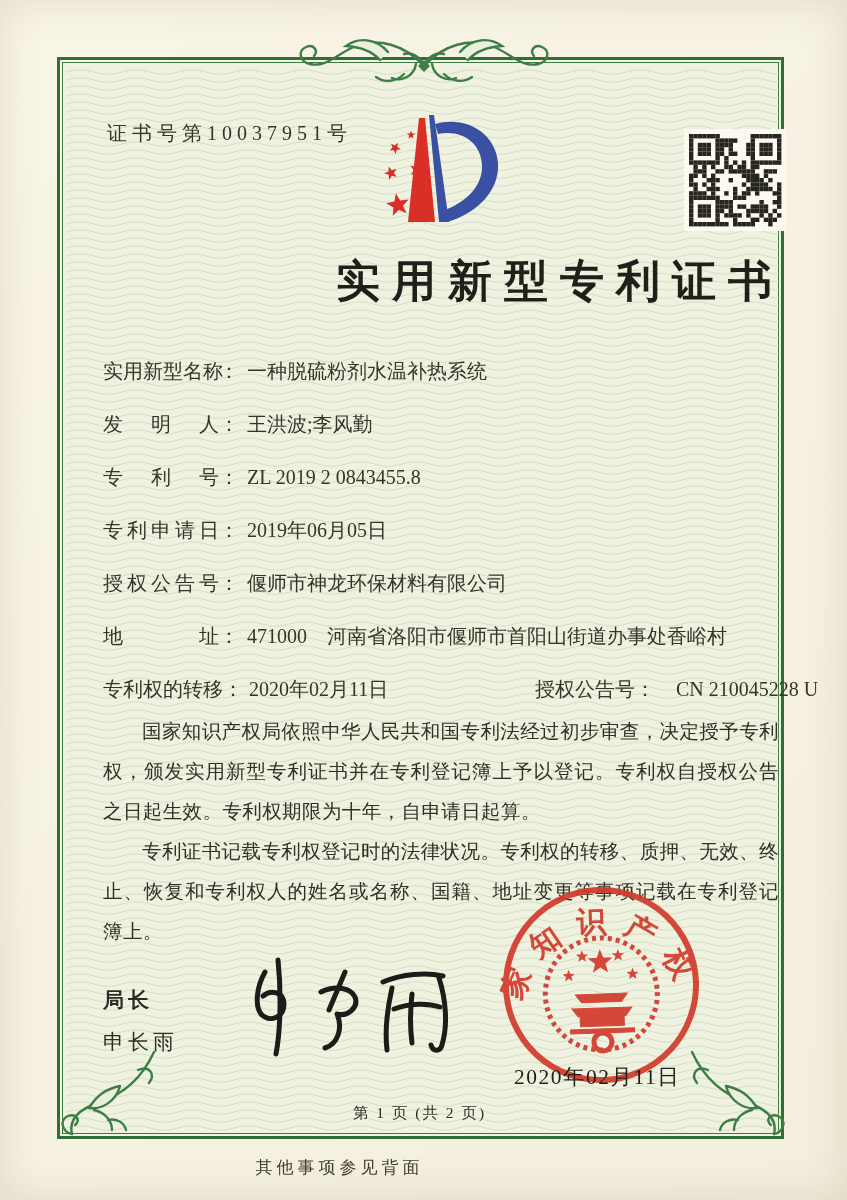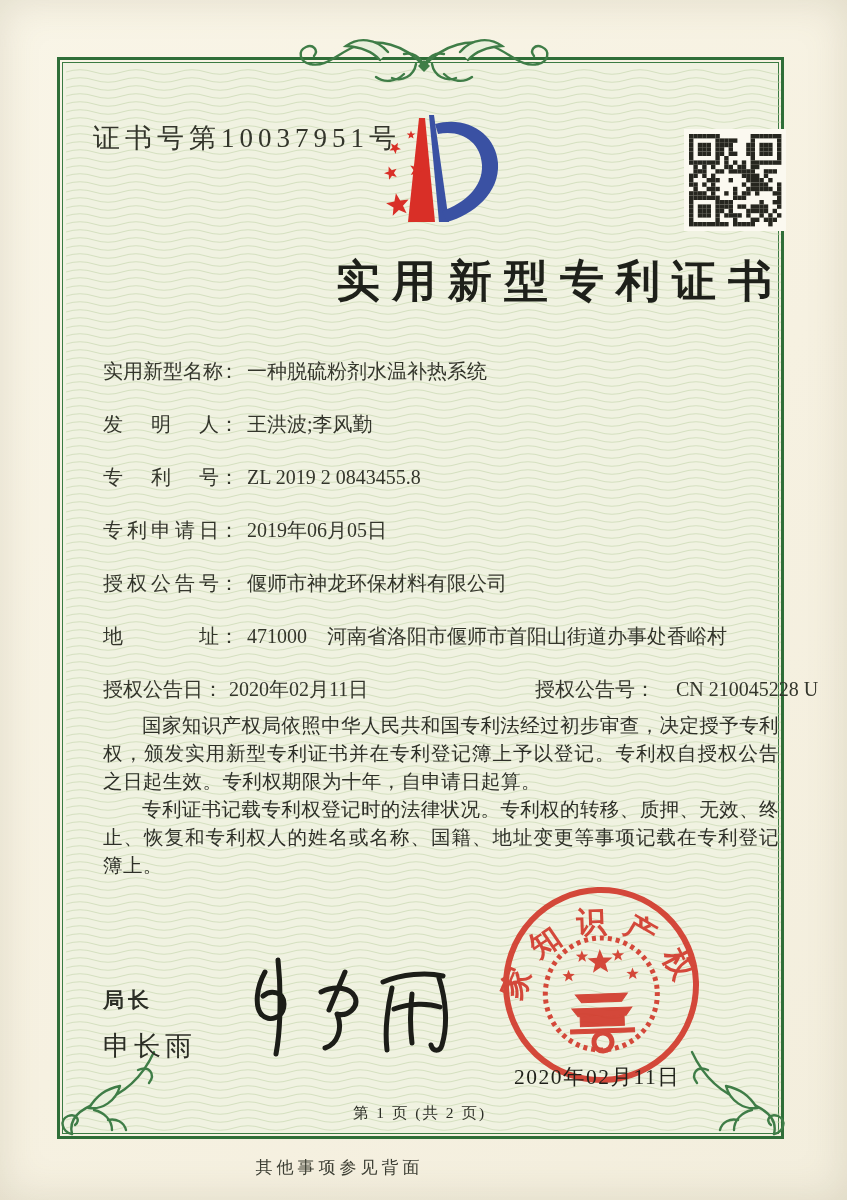--- a/index.html
+++ b/index.html
@@ -12,38 +12,38 @@
   }
   
   .frame{position:absolute;left:57px;top:57px;width:727px;height:1082px;
     border:3px solid #2f6e38;box-sizing:border-box;}
   .frame-inner{position:absolute;left:2px;top:2px;right:2px;bottom:2px;
     border:1px solid #3a7a42;background:#f0f2e1;}
   .guilloche{position:absolute;left:3px;top:3px;}
   
   .ornament{position:absolute;pointer-events:none;}
   
-  .cert-no{position:absolute;left:93px;top:120px;font-size:27px;letter-spacing:5px;color:#33352b;}
+  .cert-no{position:absolute;left:107px;top:120px;font-size:20px;letter-spacing:5px;color:#33352b;}
   .logo{position:absolute;left:355px;top:110px;}
   .qr-box{position:absolute;left:684px;top:129px;width:102px;height:102px;background:#fbf9f0;}
   .title{position:absolute;left:57px;top:252px;width:727px;text-align:right;
     font-size:44px;font-weight:bold;letter-spacing:12px;color:#1e201a;}
   
   .field{position:absolute;left:103px;font-size:20px;color:#33352b;white-space:nowrap;}
   .flabel{display:inline-block;width:116px;text-align:justify;text-align-last:justify;vertical-align:bottom;}
   .fcolon{display:inline-block;}
   .fvalue{display:inline-block;margin-left:8px;text-align:center;}
   .grant2{position:absolute;left:432px;top:0;}
   
   .paras{position:absolute;left:103px;top:712px;width:676px;font-size:19.5px;
-    line-height:28px;color:#2e3028;text-align:justify;letter-spacing:.4px;}
+    line-height:40px;color:#2e3028;text-align:justify;letter-spacing:.4px;}
   .paras p{margin:0;text-indent:2em;}
   
   .director-title{position:absolute;left:103px;top:986px;font-size:21px;letter-spacing:4px;font-weight:bold;}
-  .director-name{position:absolute;left:103px;top:1028px;font-size:27px;letter-spacing:4px;}
+  .director-name{position:absolute;left:103px;top:1028px;font-size:21px;letter-spacing:4px;}
   .signature{position:absolute;left:225px;top:948px;}
   .seal{position:absolute;left:498px;top:882px;transform:rotate(-2deg);}
   .seal-date{position:absolute;left:514px;top:1062px;font-size:21.5px;letter-spacing:1.5px;color:#1e2019;}
   .page-info{position:absolute;left:57px;top:1103px;width:725px;text-align:center;
     font-size:15.5px;letter-spacing:2px;color:#2e3028;}
   .footer-note{position:absolute;left:0;top:1156px;width:679px;text-align:center;
     font-size:17px;letter-spacing:4px;color:#3c3e33;}
 </style>
 </head>
 <body>
@@ -506,21 +506,21 @@
     <span class="flabel">专利申请日</span><span class="fcolon">：</span><span class="fvalue">2019年06月05日</span>
   </div>
   <div class="field" style="top:570px;">
     <span class="flabel">授权公告号</span><span class="fcolon">：</span><span class="fvalue">偃师市神龙环保材料有限公司</span>
   </div>
   <div class="field" style="top:623px;">
     <span class="flabel">地址</span><span class="fcolon">：</span><span class="fvalue">471000　河南省洛阳市偃师市首阳山街道办事处香峪村</span>
   </div>
 
   <div class="field" style="top:676px;width:676px;">
-    <span>授权公告日</span><span>：</span><span style="margin-left:6px;">2020年02月11日</span>
+    <span>专利权的转移</span><span>：</span><span style="margin-left:6px;">2020年02月11日</span>
     <span class="grant2">
       <span>授权公告号</span><span>：</span><span style="margin-left:21px;">CN 210045228 U</span>
     </span>
   </div>
 
   <div class="paras">
     <p>国家知识产权局依照中华人民共和国专利法经过初步审查，决定授予专利权，颁发实用新型专利证书并在专利登记簿上予以登记。专利权自授权公告之日起生效。专利权期限为十年，自申请日起算。</p>
     <p>专利证书记载专利权登记时的法律状况。专利权的转移、质押、无效、终止、恢复和专利权人的姓名或名称、国籍、地址变更等事项记载在专利登记簿上。</p>
   </div>
 

